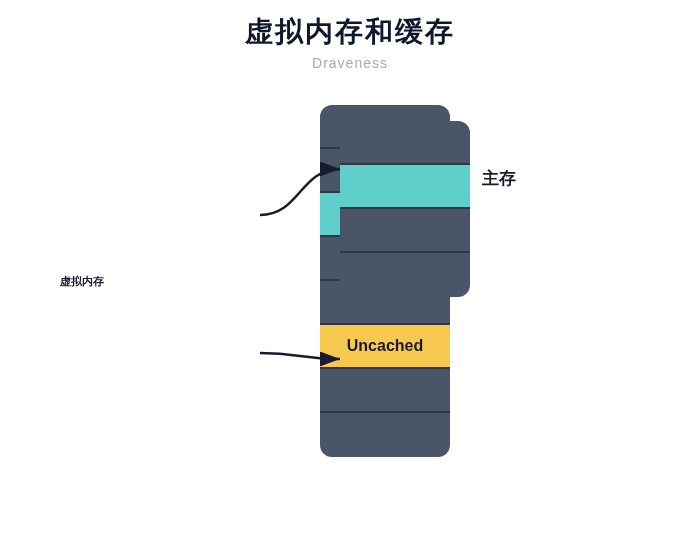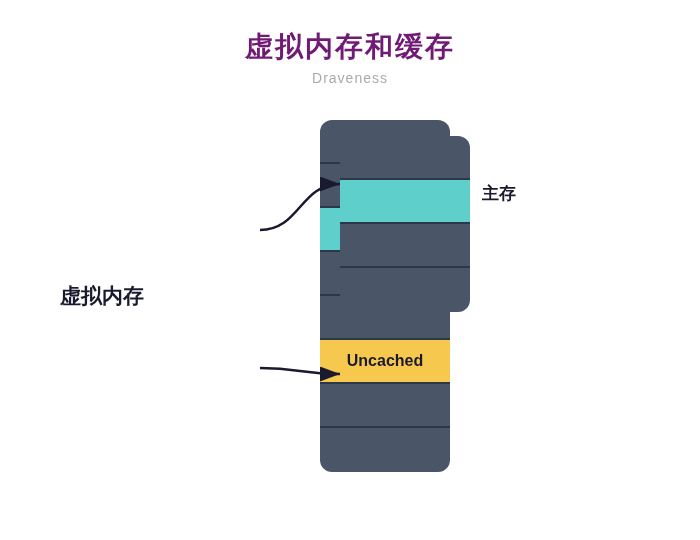--- a/index.html
+++ b/index.html
@@ -10,22 +10,22 @@
       font-family: 'Arial', sans-serif;
       display: flex;
       flex-direction: column;
       align-items: center;
       justify-content: flex-start;
       overflow: hidden;
     }
     .title {
       font-size: 28px;
       font-weight: 900;
-      color: #701a75;
-      margin-top: 28px;
+      color: #0f172a;
+      margin-top: 13px;
       letter-spacing: 2px;
     }
     .subtitle {
       font-size: 14px;
       color: #aaaaaa;
       margin-top: 4px;
       letter-spacing: 1px;
     }
     .diagram {
       display: flex;
@@ -36,21 +36,21 @@
       position: relative;
       width: 580px;
       height: 360px;
     }
     
     .label-virtual {
       position: absolute;
       left: 0px;
       top: 50%;
       transform: translateY(-50%);
-      font-size: 21px;
+      font-size: 11px;
       font-weight: 700;
       color: #1a1a2e;
       white-space: nowrap;
     }
     
     .column {
       display: flex;
       flex-direction: column;
       border-radius: 12px;
       overflow: hidden;

